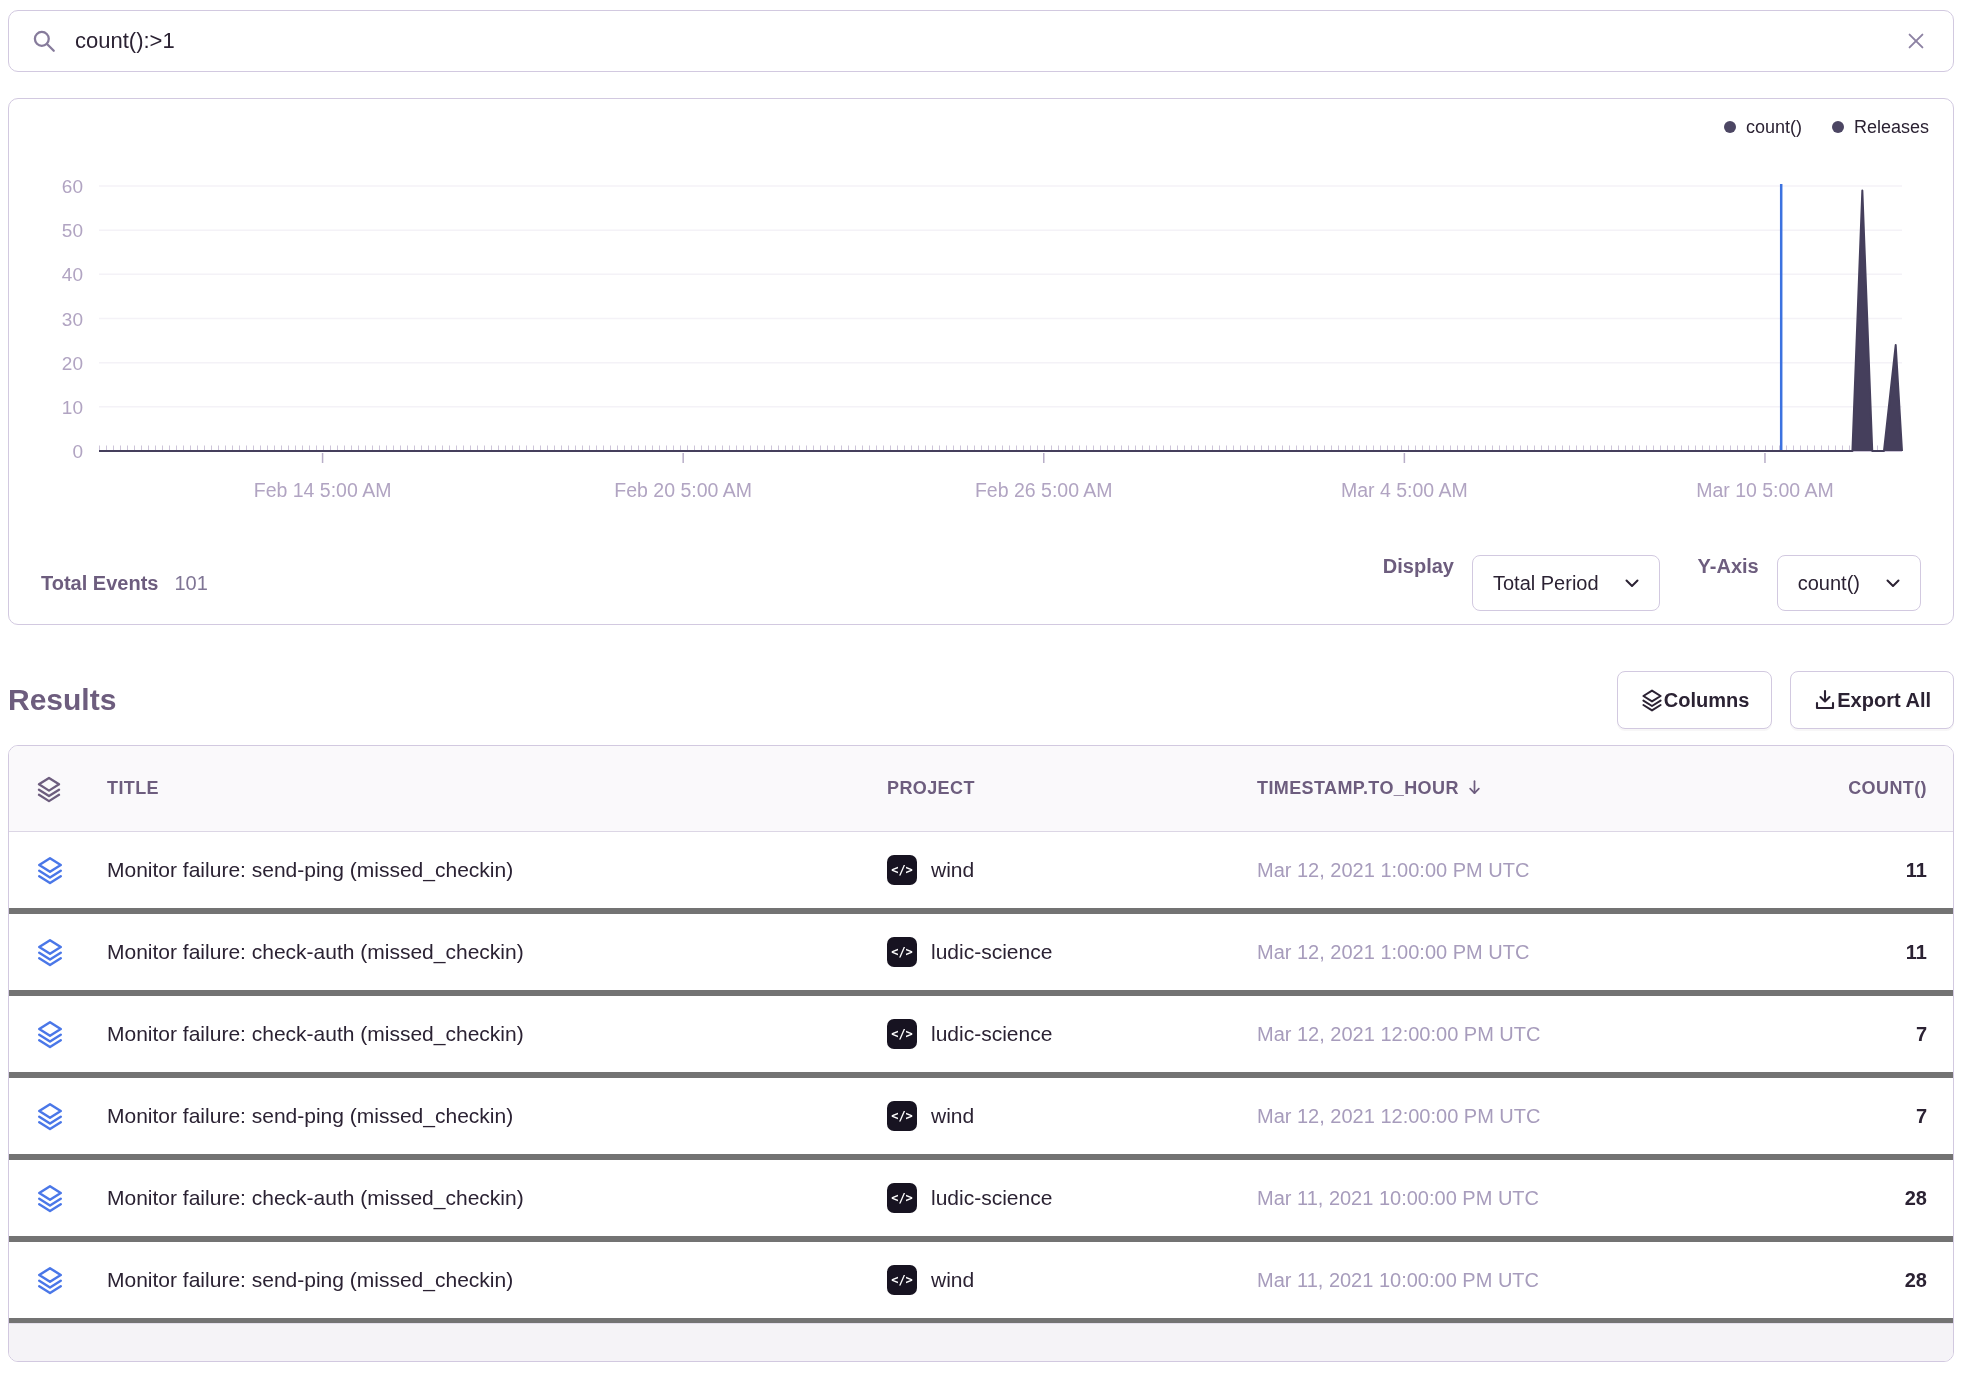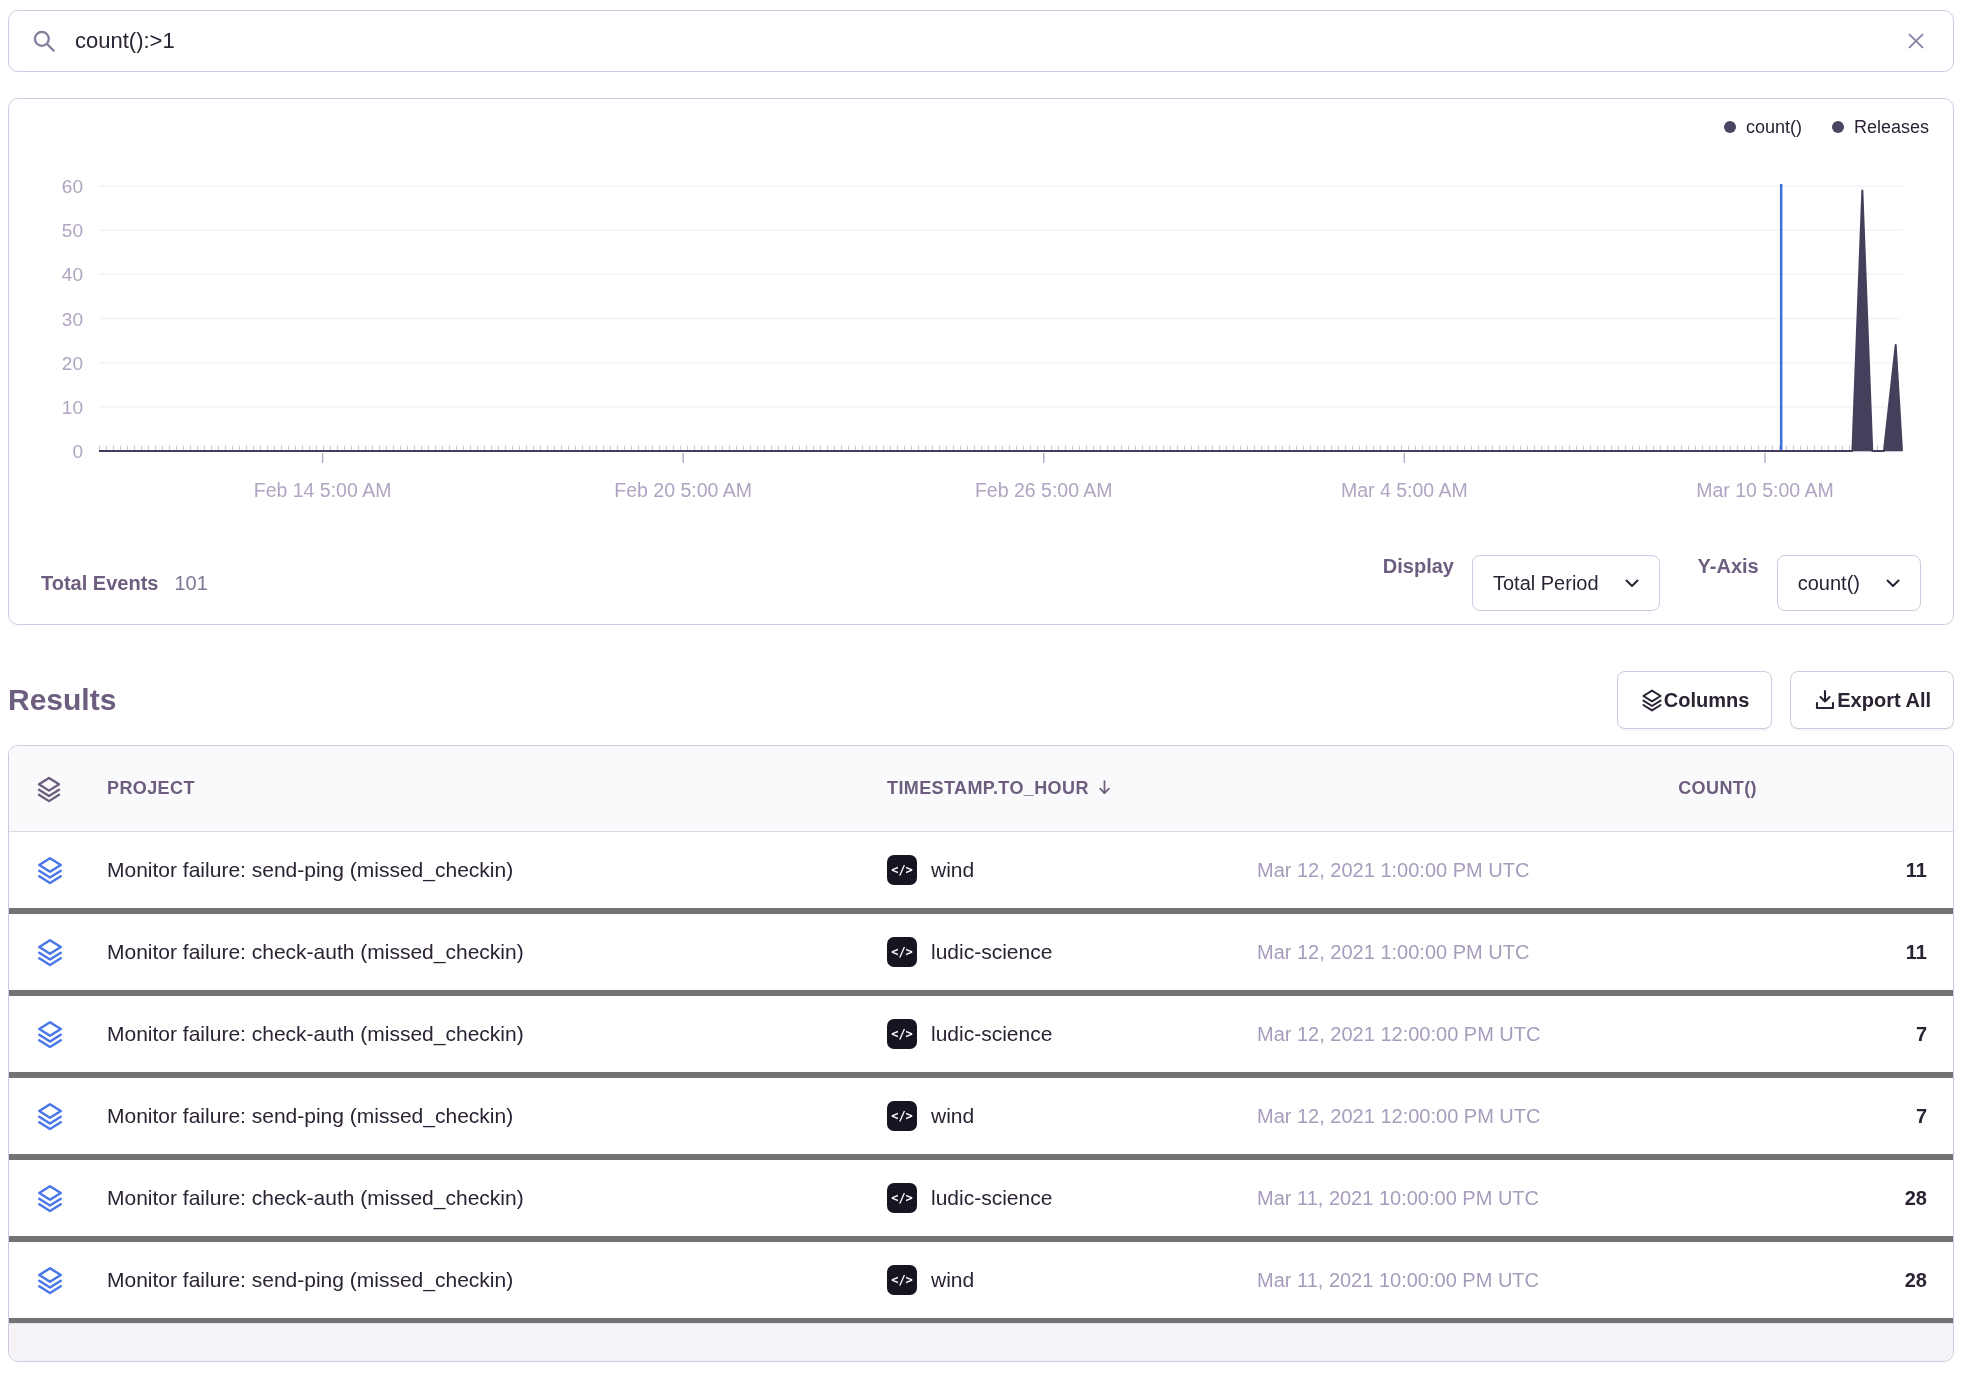--- a/index.html
+++ b/index.html
@@ -206,20 +206,21 @@
 
 <div class="panel table-panel">
   <div class="thead">
     <span>
       <svg class="ico" width="28" height="28" viewBox="0 0 24 24" fill="none" stroke="#6d5d7e" stroke-width="2" stroke-linejoin="round" stroke-linecap="round">
         <path d="M12 2.6 L20.6 8 L12 13.4 L3.4 8 Z"></path>
         <path d="M3.4 12.6 L12 18 L20.6 12.6"></path>
         <path d="M3.4 17 L12 22.4 L20.6 17"></path>
       </svg>
     </span>
+    <span>TITLE</span>
     <span>PROJECT</span>
     <span>
       <span>TIMESTAMP.TO_HOUR</span><span class="sort-arrow">
         <svg class="ico" width="19" height="19" viewBox="0 0 24 24" fill="none" stroke="#6d5d7e" stroke-width="2.2" stroke-linecap="round" stroke-linejoin="round">
           <line x1="12" y1="4" x2="12" y2="19"></line>
           <path d="M6.5 13.5 L12 19 L17.5 13.5"></path>
         </svg>
       </span>
     </span>
     <span class="th-count">COUNT()</span>

